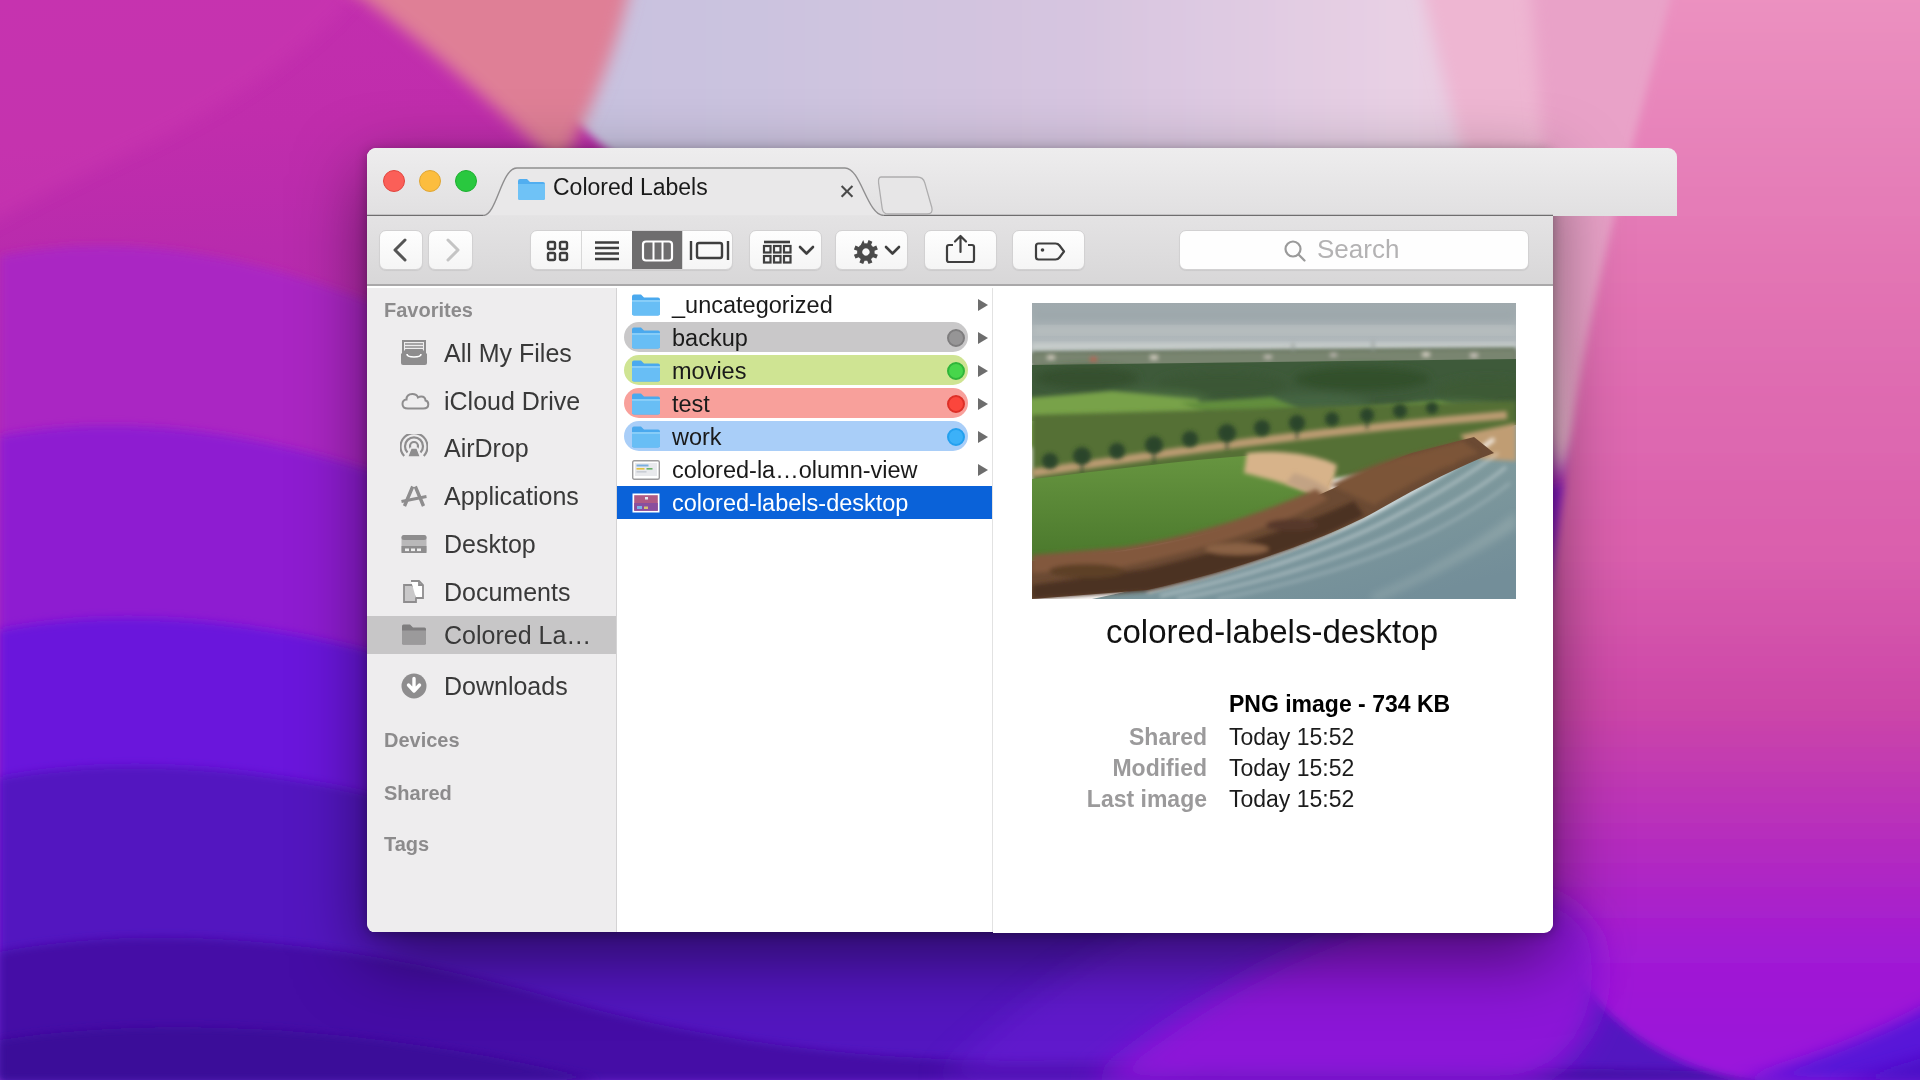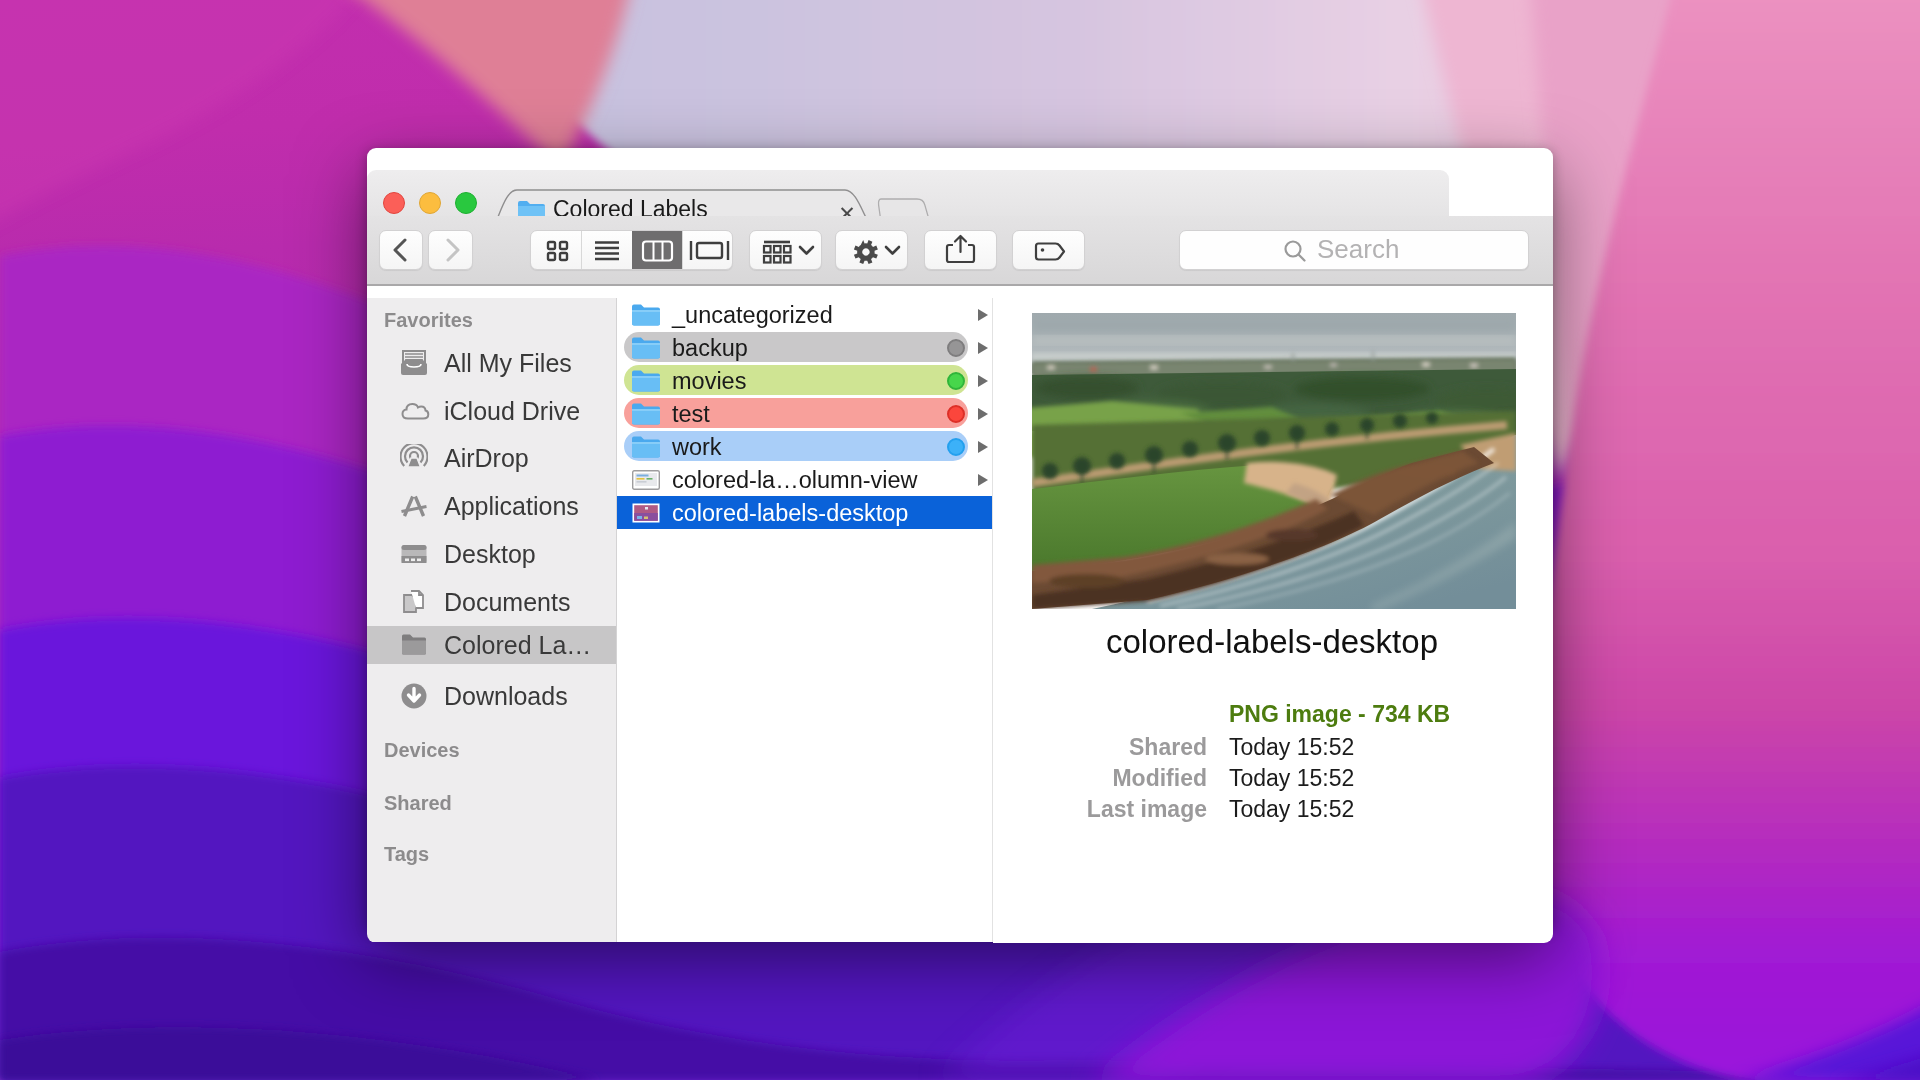--- a/index.html
+++ b/index.html
@@ -1,35 +1,35 @@
 <!DOCTYPE html>
 <html><head>
 <meta charset="utf-8">
 <style>
 * { margin:0; padding:0; box-sizing:border-box; }
 html,body { width:1920px; height:1080px; overflow:hidden; font-family:"Liberation Sans", sans-serif; }
 #wall { position:absolute; left:0; top:0; width:1920px; height:1080px; }
 #win { position:absolute; left:367px; top:148px; width:1186px; height:784px; border-radius:9px;
   box-shadow: 0 25px 70px rgba(0,0,0,.5), 0 2px 12px rgba(0,0,0,.3);
   background:#fff; }
-#titlebar { position:absolute; left:0; top:0; width:1082px; height:68px;
+#titlebar { position:absolute; left:0; top:0; width:1310px; height:68px;
   border-radius:9px 9px 0 0;
-  background:linear-gradient(180deg,#eeedee 0%, #e6e5e6 60%, #e1e0e1 100%); overflow:hidden;margin-top:22px; }
+  background:linear-gradient(180deg,#eeedee 0%, #e6e5e6 60%, #e1e0e1 100%); overflow:hidden; }
 #tabsvg { position:absolute; left:0; top:0; }
 .tl { position:absolute; top:22px; width:22px; height:22px; border-radius:50%; }
 #tl-r { left:16px;  background:#fb5f58; border:1px solid #e2453e; }
 #tl-y { left:52px;  background:#fcbd3f; border:1px solid #e0a634; }
 #tl-g { left:88px;  background:#29c83f; border:1px solid #1eb031; }
 #tabtitle { position:absolute; left:186px; top:5px; height:68px; line-height:68px; font-size:23px; color:#1a1a1a; }
 #tabx { position:absolute; left:466px; top:30px; width:28px; height:28px; font-size:21px; color:#4a4a4a; text-align:center; line-height:28px; }
 #toolbar { position:absolute; left:0; top:68px; width:1186px; height:70px;
   background:linear-gradient(180deg,#e4e3e4 0%, #d8d7d8 100%);
   border-bottom:2px solid #a9a8a9; }
 .tbtn { position:absolute; top:14px; height:40px; background:linear-gradient(180deg,#fefefe,#f5f5f5); border:1px solid #d2d1d2; border-radius:7px; box-shadow:0 1px 1px rgba(0,0,0,.07); }
-#content { position:absolute; left:0; top:150px; width:1186px; height:645px; display:flex; border-radius:0 0 9px 9px; overflow:hidden; }
+#content { position:absolute; left:0; top:140px; width:1186px; height:645px; display:flex; border-radius:0 0 9px 9px; overflow:hidden; }
 #sidebar { width:250px; height:644px; background:#eeedee; border-right:1px solid #d4d3d4; position:relative; flex:none; }
 .shead { position:absolute; left:17px; font-size:20px; font-weight:bold; color:#8c8b8c; }
 .sitem { position:absolute; left:0; width:249px; height:42px; }
 .sitem .lbl { position:absolute; left:77px; top:50%; transform:translateY(-50%); font-size:25px; color:#393939; }
 .sitem svg { position:absolute; left:33px; top:50%; transform:translateY(-50%); }
 #listcol { width:376px; height:644px; background:#fff; border-right:1px solid #e2e2e2; position:relative; flex:none; }
 .row { position:absolute; left:0; width:375px; height:33px; }
 .pill { position:absolute; left:7px; top:1px; width:344px; height:30px; border-radius:15px; }
 .rlbl { position:absolute; left:55px; top:50%; transform:translateY(-50%); font-size:23.5px; color:#1a1a1a; white-space:nowrap; }
 .ricon { position:absolute; left:15px; top:50%; transform:translateY(-50%); }
@@ -457,21 +457,21 @@
           <ellipse cx="395" cy="158" rx="30" ry="7" fill="#7d5437"></ellipse>
         </g>
 
         <g fill="none" stroke="#b2c2c0" filter="url(#pb4)" opacity=".35">
           <path d="M340,296 C400,270 448,244 484,220" stroke-width="7"></path>
           <path d="M396,268 C430,250 462,230 484,212" stroke-width="5"></path>
         </g>
       </svg>
       <div id="ptitle">colored-labels-desktop</div>
       <div class="inforow" style="top:400px;">
-          <span class="ival" style="font-weight:bold;color:#4d7c0f;">PNG image - 734 KB</span>
+          <span class="ival" style="font-weight:bold;color:#000000;">PNG image - 734 KB</span>
         </div>
       <div class="inforow" style="top:433px;">
           <span class="ilbl">Shared</span>
           <span class="ival">Today 15:52</span>
         </div>
       <div class="inforow" style="top:464px;">
           <span class="ilbl">Modified</span>
           <span class="ival">Today 15:52</span>
         </div>
       <div class="inforow" style="top:495px;">

